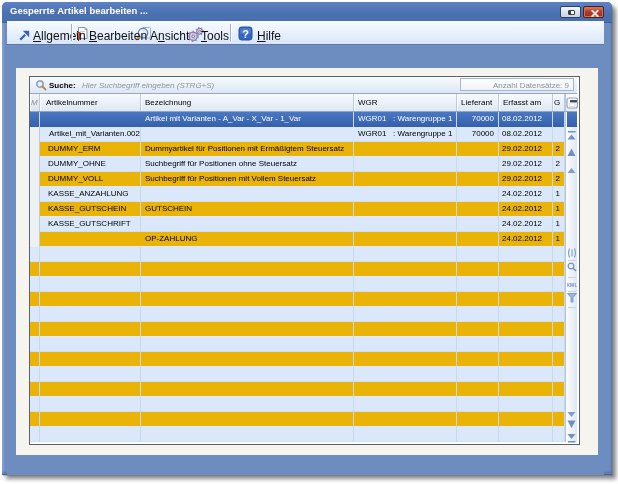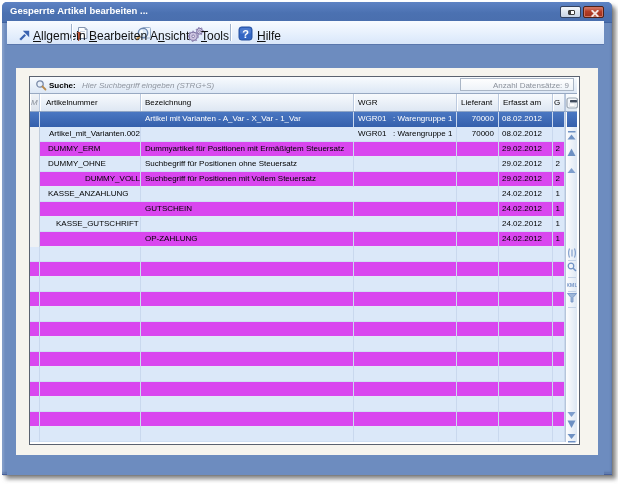--- a/index.html
+++ b/index.html
@@ -21,21 +21,21 @@
 #grid{position:absolute;left:27px;top:74px;width:551px;height:369px;border:1.5px solid #5a6270;border-top:1px solid #5a6270;background:#fff}
 #search{position:absolute;left:0;top:0;width:547px;height:17px;background:linear-gradient(#f8fbfe,#dce7f5);border-bottom:1px solid #98a9c2}
 #anzbox{position:absolute;left:430px;top:1px;width:114px;height:13px;background:linear-gradient(#fefefe,#eef3f9);border:1px solid #aab6c6;font-size:8px;color:#8b919b;text-align:right;line-height:13px;padding-right:4px}
 #header{position:absolute;left:0;top:17px;width:547px;height:18px;background:linear-gradient(#f7fafd,#dee7f3);border-bottom:1px solid #8fa5c5}
 .hcell{position:absolute;top:0;height:17px;line-height:17px;font-size:8px;color:#000;padding-left:4px;border-right:1px solid #bccadf;box-shadow:1px 0 0 #fff inset}
 #rows{position:absolute;left:0;top:35px;width:535px;height:330px}
 .row{position:absolute;left:0;width:535px;height:15px}
 .cell{position:absolute;top:0;height:15px;line-height:14px;font-size:8px;white-space:nowrap;overflow:hidden;padding-left:4px;border-right:1px solid #c9d8ee}
 .mcell{background:#eef1f4;border-right:1px solid #c0ccdc}
 .odd{background:#dbe8f9;border-bottom:1px solid #cfdff3}
-.evn{background:#d946ef;border-bottom:1px solid #dfe9f7}
+.evn{background:#eab308;border-bottom:1px solid #dfe9f7}
 .sel{background:linear-gradient(#4a77c2,#3560ac);color:#fff}
 #strip{position:absolute;left:535px;top:35px;width:12px;height:330px;background:linear-gradient(90deg,#fdfdfe,#dde7f3);border-left:1px solid #b6c5da}
 #stripbtn{position:absolute;left:535px;top:17px;width:12px;height:18px;background:linear-gradient(#fafcfe,#dfe8f3);border-left:1px solid #b6c5da;border-bottom:1px solid #8fa5c5}
 #thumb{position:absolute;left:1px;top:0px;width:10px;height:15px;background:linear-gradient(#4a77c2,#3560ac)}
 </style></head>
 <body>
 <div id="win">
   <div id="title">
       <span class="txt">Gesperrte Artikel bearbeiten ...</span>
     <div id="btnrest" class="capbtn">
@@ -141,46 +141,47 @@
           <div class="cell mcell" style="left:0px;width:10px;"></div>
           <div class="cell" style="left:10px;width:101px;padding-left:8px;">DUMMY_OHNE</div>
           <div class="cell" style="left:111px;width:213px;">Suchbegriff für Positionen ohne Steuersatz</div>
           <div class="cell" style="left:324px;width:103px;"></div>
           <div class="cell" style="left:427px;width:42px;text-align:right;padding-right:4px;padding-left:0;"></div>
           <div class="cell" style="left:469px;width:54px;padding-left:3px;">29.02.2012</div>
           <div class="cell" style="left:523px;width:12px;text-align:right;padding-right:4px;padding-left:0;">2</div>
         </div>
         <div class="row evn" style="top:60px">
           <div class="cell mcell" style="left:0px;width:10px;"></div>
-          <div class="cell" style="left:10px;width:101px;padding-left:8px;text-align:right;">DUMMY_VOLL</div>
+          <div class="cell" style="left:10px;width:101px;padding-left:8px;">DUMMY_VOLL</div>
           <div class="cell" style="left:111px;width:213px;">Suchbegriff für Positionen mit Vollem Steuersatz</div>
           <div class="cell" style="left:324px;width:103px;"></div>
           <div class="cell" style="left:427px;width:42px;text-align:right;padding-right:4px;padding-left:0;"></div>
           <div class="cell" style="left:469px;width:54px;padding-left:3px;">29.02.2012</div>
           <div class="cell" style="left:523px;width:12px;text-align:right;padding-right:4px;padding-left:0;">2</div>
         </div>
         <div class="row odd" style="top:75px">
           <div class="cell mcell" style="left:0px;width:10px;"></div>
           <div class="cell" style="left:10px;width:101px;padding-left:8px;">KASSE_ANZAHLUNG</div>
           <div class="cell" style="left:324px;width:103px;"></div>
           <div class="cell" style="left:427px;width:42px;text-align:right;padding-right:4px;padding-left:0;"></div>
           <div class="cell" style="left:469px;width:54px;padding-left:3px;">24.02.2012</div>
           <div class="cell" style="left:523px;width:12px;text-align:right;padding-right:4px;padding-left:0;">1</div>
         </div>
         <div class="row evn" style="top:90px">
           <div class="cell mcell" style="left:0px;width:10px;"></div>
+          <div class="cell" style="left:10px;width:101px;padding-left:8px;">KASSE_GUTSCHEIN</div>
           <div class="cell" style="left:111px;width:213px;">GUTSCHEIN</div>
           <div class="cell" style="left:324px;width:103px;"></div>
           <div class="cell" style="left:427px;width:42px;text-align:right;padding-right:4px;padding-left:0;"></div>
           <div class="cell" style="left:469px;width:54px;padding-left:3px;">24.02.2012</div>
           <div class="cell" style="left:523px;width:12px;text-align:right;padding-right:4px;padding-left:0;">1</div>
         </div>
         <div class="row odd" style="top:105px">
           <div class="cell mcell" style="left:0px;width:10px;"></div>
-          <div class="cell" style="left:10px;width:101px;padding-left:16px;">KASSE_GUTSCHRIFT</div>
+          <div class="cell" style="left:10px;width:101px;padding-left:8px;">KASSE_GUTSCHRIFT</div>
           <div class="cell" style="left:324px;width:103px;"></div>
           <div class="cell" style="left:427px;width:42px;text-align:right;padding-right:4px;padding-left:0;"></div>
           <div class="cell" style="left:469px;width:54px;padding-left:3px;">24.02.2012</div>
           <div class="cell" style="left:523px;width:12px;text-align:right;padding-right:4px;padding-left:0;">1</div>
         </div>
         <div class="row evn" style="top:120px">
           <div class="cell mcell" style="left:0px;width:10px;"></div>
           <div class="cell" style="left:111px;width:213px;">OP-ZAHLUNG</div>
           <div class="cell" style="left:324px;width:103px;"></div>
           <div class="cell" style="left:427px;width:42px;text-align:right;padding-right:4px;padding-left:0;"></div>

